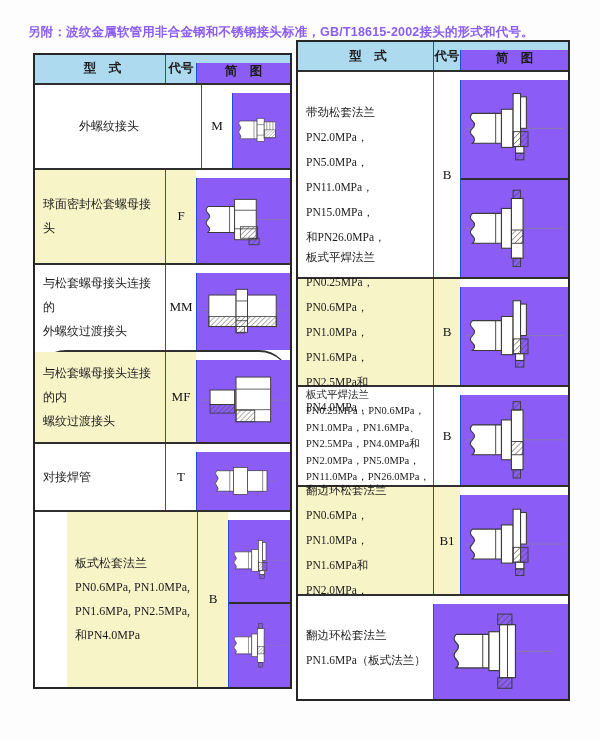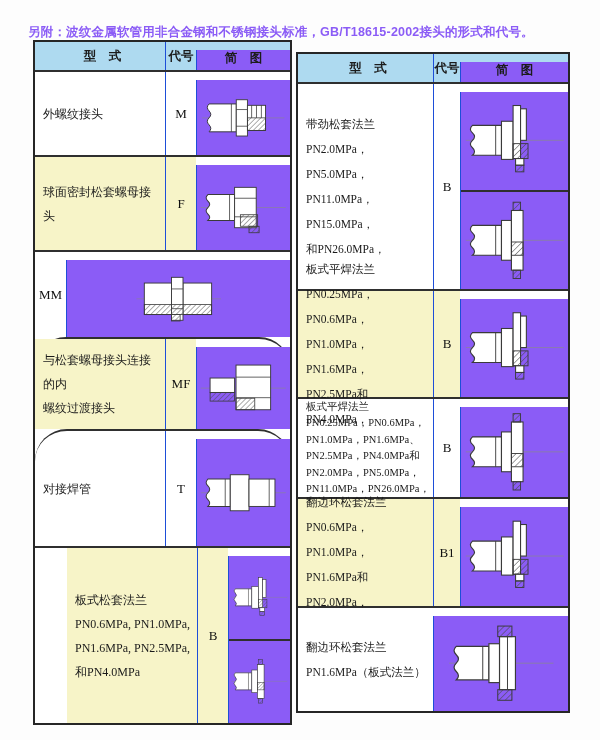--- a/index.html
+++ b/index.html
@@ -45,21 +45,21 @@
 
 <div class="page">
   <div class="title">另附：波纹金属软管用非合金钢和不锈钢接头标准，GB/T18615-2002接头的形式和代号。</div>
   <div class="tables">
     <div class="tbl left" id="tbl-left">
         <div class="row thead">
           <div class="cell c-type">型　式</div>
           <div class="cell c-code">代号</div>
           <div class="cell c-diag">简　图</div>
         </div>
-        <div class="row" style="height: 85px;">
+        <div class="row" style="height: 85px; padding-left: 36px;">
           <div class="cell c-type">
             <div class="typeText">外螺纹接头</div>
           </div>
           <div class="cell c-code">M</div>
           <div class="cell c-diag">
             <div class="sub">
               <svg viewBox="0 0 120 100" preserveAspectRatio="xMidYMid meet">
                 <defs>
                   <pattern id="h1" width="5" height="5" patternUnits="userSpaceOnUse" patternTransform="rotate(45)">
                     <line x1="0" y1="0" x2="0" y2="5" stroke="#4c4c4c" stroke-width="1.3"></line>
@@ -99,20 +99,24 @@
                 <rect x="48" y="22" width="30" height="56" fill="#fff" stroke="#3a3a3a" stroke-width="1.3"></rect>
                 <line x1="48" y1="37.120000000000005" x2="78" y2="37.120000000000005" stroke="#3a3a3a" stroke-width="1.1"></line>
                 <line x1="48" y1="62.879999999999995" x2="78" y2="62.879999999999995" stroke="#3a3a3a" stroke-width="1.1"></line>
                 <rect x="56" y="60" width="24" height="16" fill="url(#h2)" stroke="#3a3a3a" stroke-width="1.1"></rect>
                 <rect x="68" y="76" width="14" height="9" fill="url(#h2)" stroke="#3a3a3a" stroke-width="1.1"></rect>
               </svg>
             </div>
           </div>
         </div>
         <div class="row" style="height: 87px;">
+          <div class="cell c-type">
+            <div class="typeText">与松套螺母接头连接的
+外螺纹过渡接头</div>
+          </div>
           <div class="cell c-code">MM</div>
           <div class="cell c-diag">
             <div class="sub">
               <svg viewBox="0 0 120 100" preserveAspectRatio="xMidYMid meet">
                 <defs>
                   <pattern id="h3" width="5" height="5" patternUnits="userSpaceOnUse" patternTransform="rotate(45)">
                     <line x1="0" y1="0" x2="0" y2="5" stroke="#4c4c4c" stroke-width="1.3"></line>
                   </pattern>
                 </defs>
                 <line x1="1" y1="50" x2="119" y2="50" stroke="#8a8a8a" stroke-width="0.8"></line>
@@ -145,21 +149,21 @@
                 <rect x="14" y="36" width="34" height="20" fill="#fff" stroke="#3a3a3a" stroke-width="1.3"></rect>
                 <rect x="14" y="56" width="34" height="12" fill="url(#h4)" stroke="#3a3a3a" stroke-width="1.1"></rect>
                 <rect x="50" y="18" width="48" height="62" fill="#fff" stroke="#3a3a3a" stroke-width="1.3"></rect>
                 <line x1="50" y1="34.74" x2="98" y2="34.74" stroke="#3a3a3a" stroke-width="1.1"></line>
                 <line x1="50" y1="63.26" x2="98" y2="63.26" stroke="#3a3a3a" stroke-width="1.1"></line>
                 <rect x="50" y="64" width="26" height="16" fill="url(#h4)" stroke="#3a3a3a" stroke-width="1.1"></rect>
               </svg>
             </div>
           </div>
         </div>
-        <div class="row" style="height: 117px; border-radius: 32px;">
+        <div class="row" style="height: 68px;">
           <div class="cell c-type">
             <div class="typeText">对接焊管</div>
           </div>
           <div class="cell c-code">T</div>
           <div class="cell c-diag">
             <div class="sub">
               <svg viewBox="0 0 120 100" preserveAspectRatio="xMidYMid meet">
                 <defs>
                   <pattern id="h5" width="5" height="5" patternUnits="userSpaceOnUse" patternTransform="rotate(45)">
                     <line x1="0" y1="0" x2="0" y2="5" stroke="#4c4c4c" stroke-width="1.3"></line>

